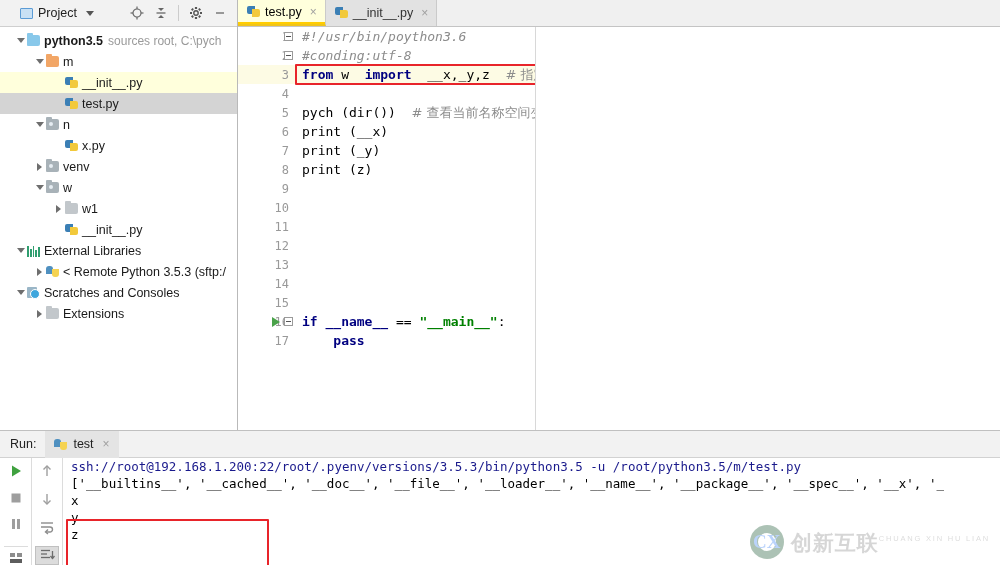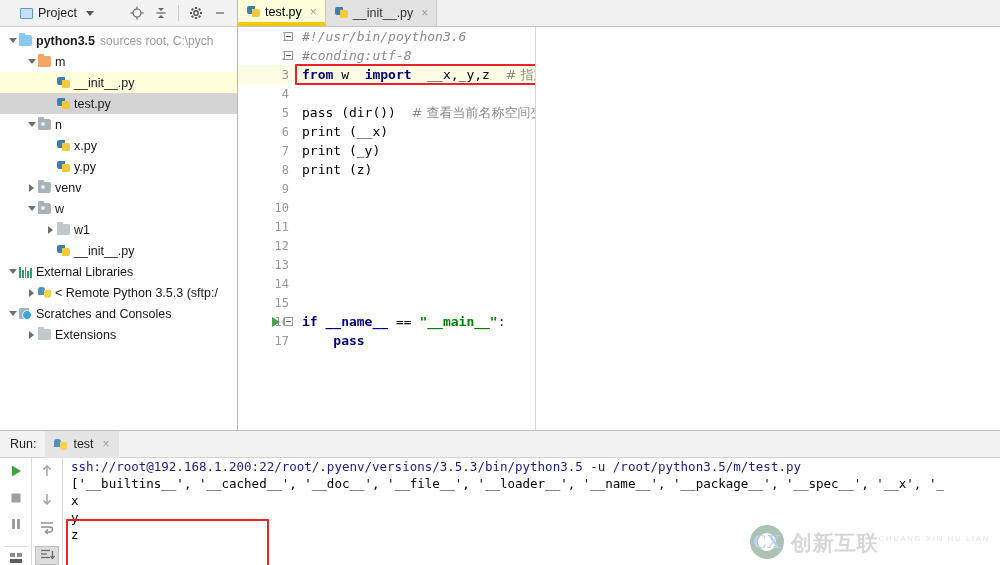--- a/index.html
+++ b/index.html
@@ -33,21 +33,21 @@
     width: 0; height: 0; border-left: 4px solid transparent; border-right: 4px solid transparent;
     border-top: 5px solid #555; margin-left: 4px; display: inline-block;
   }
   .toolbar-icons { position: absolute; right: 6px; display: flex; align-items: center; gap: 2px; }
   .tb-btn { width: 22px; height: 22px; display: flex; align-items: center; justify-content: center; cursor: default; }
   .tb-sep { width: 1px; height: 16px; background: #ccc; margin: 0 4px; }
 
   .tree { position: absolute; top: 27px; left: 0; right: 0; bottom: 0; overflow: hidden;
           font-size: 12.5px; padding-top: 3px; }
   .tree-row { height: 21px; display: flex; align-items: center; white-space: nowrap;
-              padding-right: 4px; }
+              padding-right: 4px; padding-left: 8px; }
   .tree-row.selected { background: #d4d4d4; }
   .tree-row.highlight { background: #ffffdc; }
   .arrow { width: 13px; height: 13px; display: inline-flex; align-items: center; justify-content: center;
            flex: 0 0 13px; }
   .arrow.none { visibility: hidden; }
   .arr-down { width: 0; height: 0; border-left: 4px solid transparent; border-right: 4px solid transparent;
               border-top: 5px solid #6e6e6e; }
   .arr-right { width: 0; height: 0; border-top: 4px solid transparent; border-bottom: 4px solid transparent;
                border-left: 5px solid #6e6e6e; }
   .ic { flex: 0 0 auto; display: inline-block; margin-right: 4px; }
@@ -234,26 +234,20 @@
           <span class="ic folder-gray"></span>
           <span class="node-label">n</span>
         </div>
         <div class="tree-row">
           <span style="display:inline-block;width:44px;flex:0 0 44px"></span>
           <span class="arrow none"></span>
           <span class="ic pyfile"></span>
           <span class="node-label">x.py</span>
         </div>
         <div class="tree-row">
-          <span style="display:inline-block;width:44px;flex:0 0 44px"></span>
-          <span class="arrow none"></span>
-          <span class="ic pyfile"></span>
-          <span class="node-label">y.py</span>
-        </div>
-        <div class="tree-row">
           <span style="display:inline-block;width:25px;flex:0 0 25px"></span>
           <span class="arrow">
             <i class="arr-right"></i>
           </span>
           <span class="ic folder-gray"></span>
           <span class="node-label">venv</span>
         </div>
         <div class="tree-row">
           <span style="display:inline-block;width:25px;flex:0 0 25px"></span>
           <span class="arrow">
@@ -354,21 +348,21 @@
           <div class="fold" style="top: 5px; left: 46px;"></div>
           <div class="fold" style="top: 24px; left: 46px;"></div>
           <div class="fold" style="top: 290px; left: 46px;"></div>
         </div>
       <div class="code-body" id="codebody">
 
       <div class="code-line"><span class="cmt">#!/usr/bin/poython3.6</span></div>
           <div class="code-line"><span class="cmt">#conding:utf-8</span></div>
           <div class="code-line hl"><span class="kw">from</span><span class="plain"> w  </span><span class="kw">import</span><span class="plain">  __x,_y,z  </span><span class="cmt-cn"># 指定其中的方法或类及变量名</span></div>
           <div class="code-line">&nbsp;</div>
-          <div class="code-line"><span class="plain">pass (dir())  </span><span class="cmt-cn"># 查看当前名称空间变量值</span></div>
+          <div class="code-line"><span class="plain">pych (dir())  </span><span class="cmt-cn"># 查看当前名称空间变量值</span></div>
           <div class="code-line"><span class="plain">print (__x)</span></div>
           <div class="code-line"><span class="plain">print (_y)</span></div>
           <div class="code-line"><span class="plain">print (z)</span></div>
           <div class="code-line">&nbsp;</div>
           <div class="code-line">&nbsp;</div>
           <div class="code-line">&nbsp;</div>
           <div class="code-line">&nbsp;</div>
           <div class="code-line">&nbsp;</div>
           <div class="code-line">&nbsp;</div>
           <div class="code-line">&nbsp;</div>

